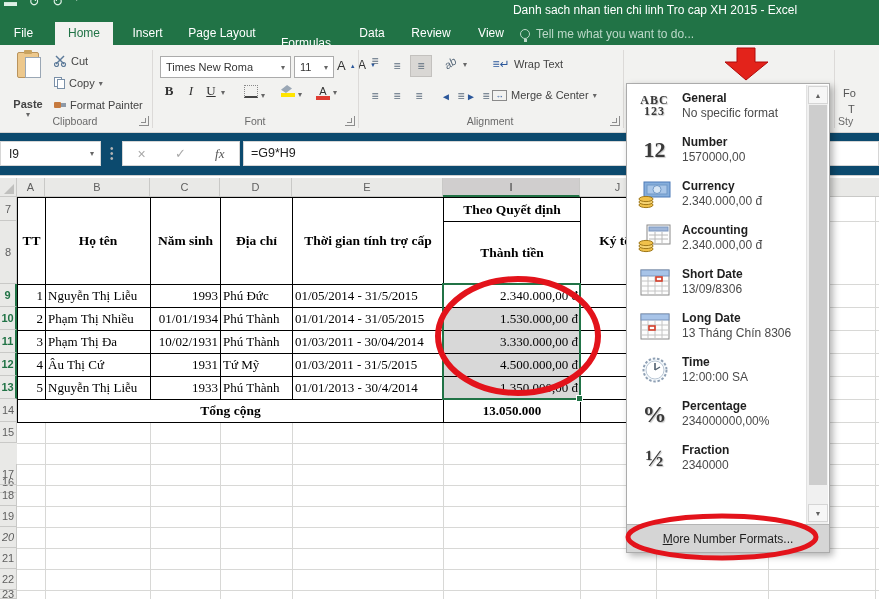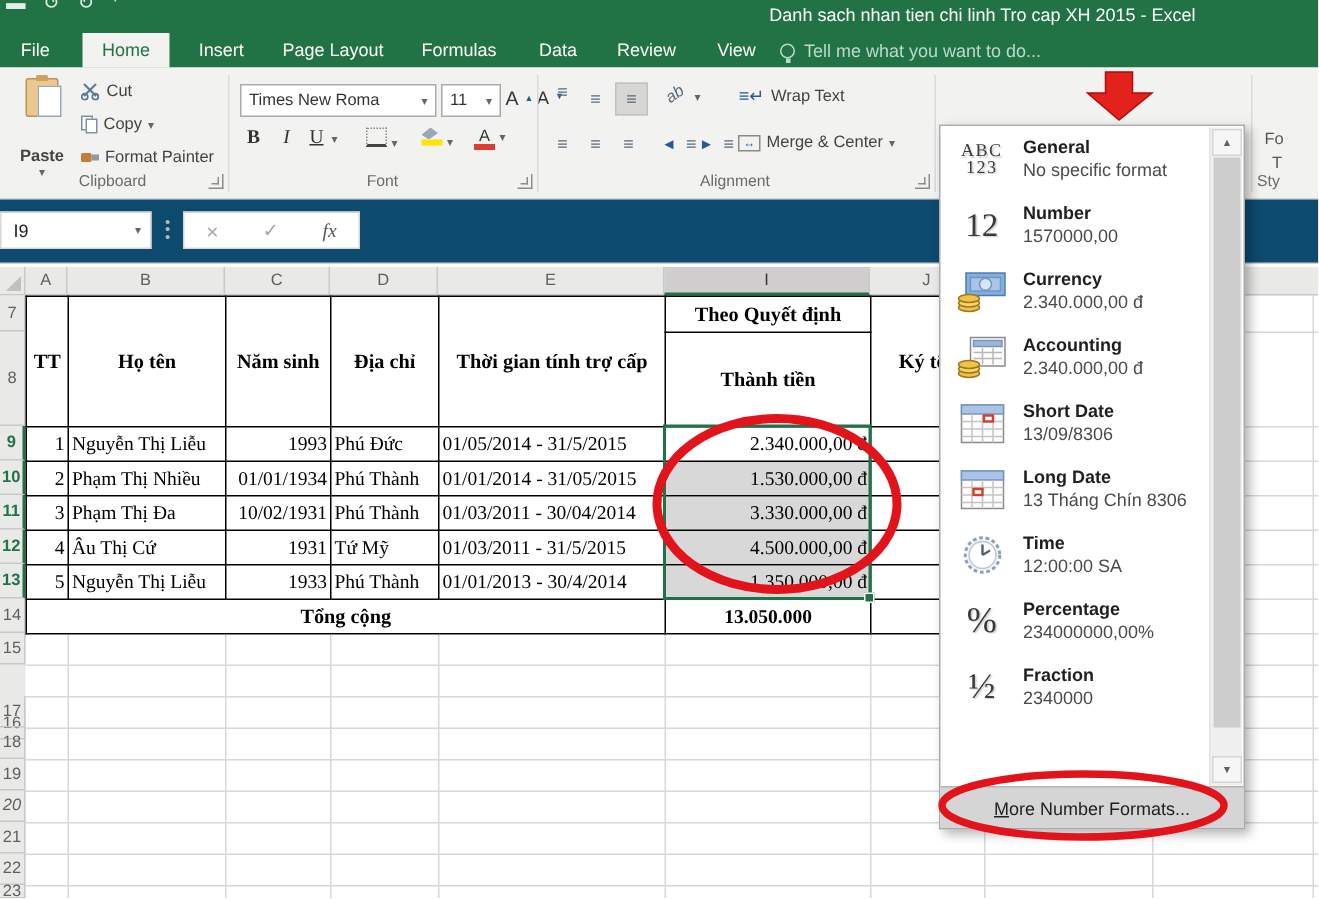--- a/index.html
+++ b/index.html
@@ -95,21 +95,21 @@
   td.amt { padding-right:5px; }
   td.gray { background:#d8d8d8 !important; }
   #sel-overlay { position:absolute; left:442px; top:107px; width:139px; height:117px; border:2px solid #217346; pointer-events:none; }
   #sel-handle { position:absolute; left:576px; top:219px; width:7px; height:7px; background:#217346; border:1px solid #fff; pointer-events:none; }
 
   
   #format-panel { position:absolute; left:626px; top:83px; width:204px; height:470px; background:#fff; border:1px solid #ababab; box-shadow:3px 3px 7px rgba(0,0,0,0.3); z-index:40; }
   #fmt-list { position:absolute; left:0; top:0; width:180px; }
   .fmt-item { height:44px; display:flex; align-items:center; cursor:default; }
   .fmt-icon { width:55px; flex:0 0 55px; display:flex; align-items:center; justify-content:center; color:#3f3f3f; }
-  .txt-icon { font-family:"Liberation Serif","DejaVu Serif",serif; font-weight:normal; color:#3a3a3a; text-shadow:1px 1px 1px #c9c9c9; text-align:center; white-space:pre-line; }
+  .txt-icon { font-family:"Liberation Serif","DejaVu Serif",serif; font-weight:bold; color:#3a3a3a; text-shadow:1px 1px 1px #c9c9c9; text-align:center; white-space:pre-line; }
   .fmt-text { flex:1; line-height:15px; }
   .fmt-label { font-size:12px; font-weight:bold; color:#1f1f1f; }
   .fmt-example { font-size:12px; color:#4a4a4a; }
   #fmt-scroll { position:absolute; right:1px; top:1px; width:22px; height:439px; background:#f0f0f0; border-left:1px solid #e2e2e2; }
   .sc-btn { position:absolute; left:1px; width:20px; height:18px; background:#f6f6f6; border:1px solid #d5d5d5; color:#606060; font-size:7px; text-align:center; line-height:17px; }
   #sc-thumb { position:absolute; left:2px; top:20px; width:18px; height:380px; background:#cdcdcd; }
   #fmt-more { position:absolute; left:0; top:440px; width:202px; height:28px; background:#d5d5d5; border-top:1px solid #b5b5b5; display:flex; align-items:center; justify-content:center; font-size:12px; color:#1f1f1f; }
   #fmt-more .accel { text-decoration:underline; }
 
   
@@ -127,21 +127,21 @@
     <span style="font-size:8px;">▾</span>
   </div>
   <div id="title-text">Danh sach nhan tien chi linh Tro cap XH 2015 - Excel</div>
 </div>
 
 <div id="tabbar">
   <div class="tab" style="left:0;width:47px;">File</div>
   <div class="tab active" style="left:55px;width:58px;">Home</div>
   <div class="tab" style="left:120px;width:55px;">Insert</div>
   <div class="tab" style="left:180px;width:84px;">Page Layout</div>
-  <div class="tab" style="left:270px;width:72px;">Formulas</div>
+  <div class="tab" style="left:270px;width:72px;margin-top:10px;">Formulas</div>
   <div class="tab" style="left:348px;width:48px;">Data</div>
   <div class="tab" style="left:400px;width:62px;">Review</div>
   <div class="tab" style="left:466px;width:50px;">View</div>
   <div id="tellme">
     <span class="bulb"></span>
     <span>Tell me what you want to do...</span>
   </div>
 </div>
 
 <div id="ribbon">
@@ -273,20 +273,23 @@
 <div id="formulabar">
   <div class="fb-box" id="name-box">
     <span class="nval">I9</span>
     <span class="cdd">▾</span>
   </div>
   <div id="fb-dots">•<br>•<br>•</div>
   <div class="fb-box" id="fx-box">
     <span class="fb-x">×</span>
     <span class="fb-check">✓</span>
     <span class="fb-fx">fx</span>
+  </div>
+  <div class="fb-box" id="formula-box">
+    <div class="fval">=G9*H9</div>
   </div>
 </div>
 
 <div id="sheet">
   <div id="col-headers">
         <div class="colh" style="left: 17px; width: 28px;">A</div>
         <div class="colh" style="left: 45px; width: 105px;">B</div>
         <div class="colh" style="left: 150px; width: 70px;">C</div>
         <div class="colh" style="left: 220px; width: 72px;">D</div>
         <div class="colh" style="left: 292px; width: 151px;">E</div>

